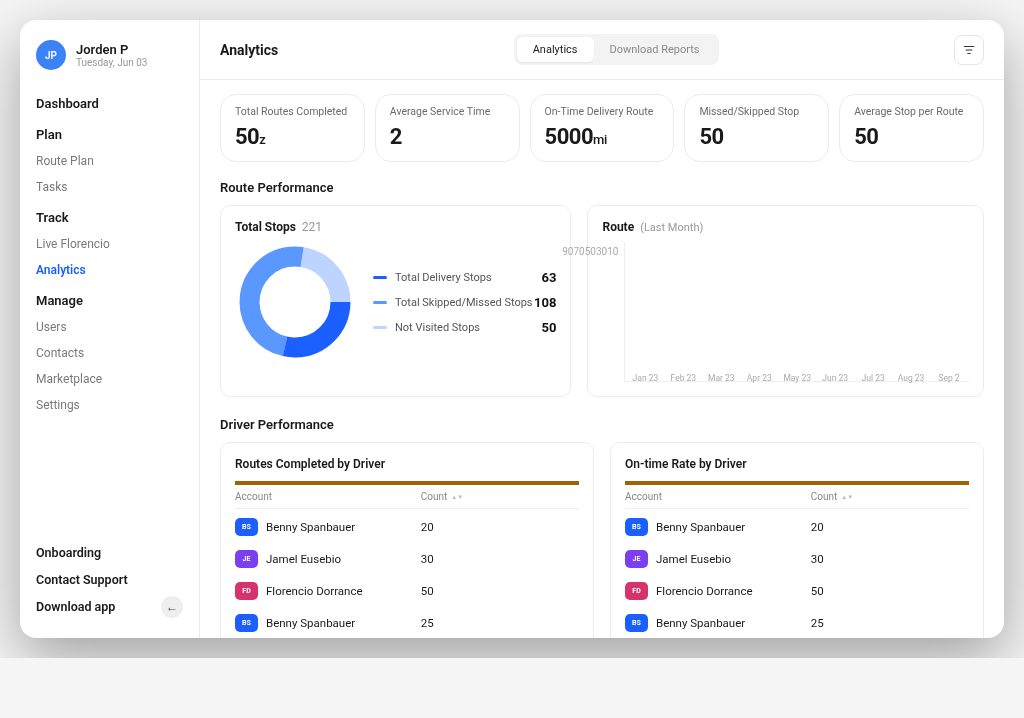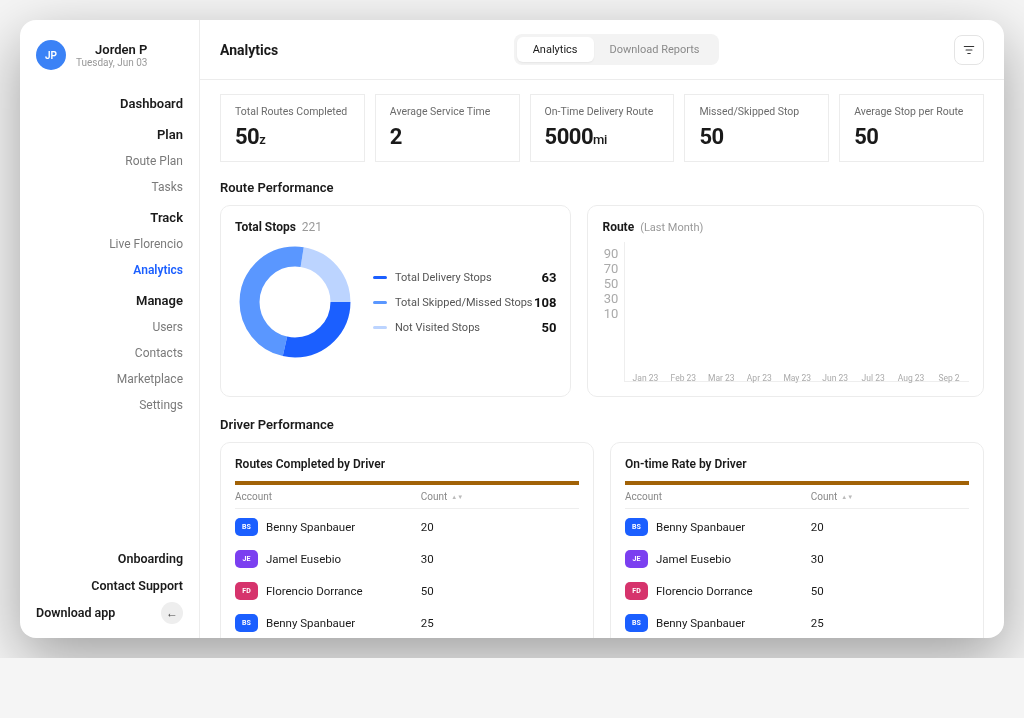--- a/index.html
+++ b/index.html
@@ -15,25 +15,24 @@
     background: #fff;
     border-radius: 16px;
     box-shadow: 0 20px 60px rgba(0,0,0,0.35);
     display: flex;
     overflow: hidden;
   }
   
   .sidebar {
     width: 180px;
     border-right: 1px solid #ececec;
-    padding: 20px 0 12px 0;
+    padding: 20px 0 18px 0;
     display: flex;
     flex-direction: column;
     flex-shrink: 0;
-    text-align: right;
   }
   .user-block { padding: 0 16px 16px; }
   .user-block .row { display: flex; align-items: center; gap: 10px; }
   .avatar {
     width: 30px; height: 30px; border-radius: 50%;
     background: #3b82f6; color: #fff; font-size: 10px; font-weight: 600;
     display: flex; align-items: center; justify-content: center;
   }
   .user-name { font-size: 13px; font-weight: 600; }
   .user-date { font-size: 10px; color: #999; }
@@ -69,21 +68,21 @@
   .tab-pill.active { background: #fff; color: #1a1a1a; box-shadow: 0 1px 2px rgba(0,0,0,0.06); }
   .filter-btn {
     width: 30px; height: 30px; border: 1px solid #e4e4e4; border-radius: 8px;
     display:flex; align-items:center; justify-content:center;
   }
 
   .content { padding: 14px 20px 20px; }
 
   .kpi-row { display: flex; gap: 10px; margin-bottom: 18px; }
   .kpi {
-    flex: 1; border: 1px solid #ececec; border-radius: 0;
+    flex: 1; border: 1px solid #ececec; border-radius: 16px;
     padding: 10px 14px 12px;
   }
   .kpi-label { font-size: 10.5px; color: #6b6b6b; margin-bottom: 6px; }
   .kpi-value { font-size: 22px; font-weight: 700; letter-spacing: -0.5px; }
   .kpi-unit { font-size: 13px; font-weight: 500; }
 
   .section-title { font-size: 13px; font-weight: 600; margin-bottom: 10px; }
 
   .perf-row { display: flex; gap: 16px; margin-bottom: 20px; }
   .card {
@@ -97,21 +96,21 @@
   .donut-wrap { display:flex; gap: 18px; align-items:center; }
   .legend { flex: 1; }
   .legend-row {
     display:flex; align-items:center; font-size: 11px; color: #555;
     padding: 5px 0;
   }
   .legend-dash { width: 14px; height: 3px; border-radius: 2px; margin-right: 8px; }
   .legend-val { margin-left: auto; font-weight:700; font-size:13px; color:#111;text-align:center; }
 
   .barplot { position: relative; height: 140px; display:flex; }
-  .y-axis { font-size: 13px; color:#aaa; display:flex; flex-direction:column; justify-content:flex-start; padding: 4px 6px 18px 0; text-align:right; width:22px; }
+  .y-axis { font-size: 10px; color:#aaa; display:flex; justify-content:flex-end; padding: 4px 6px 18px 0; text-align:right; width:22px; }
   .plot-area { flex:1; position:relative; border-left:1px solid #eee; border-bottom:1px solid #eee; margin-bottom: 0; }
   .bars { position:absolute; inset:0; display:flex; align-items:flex-end; padding: 0 4px; gap: 6px; }
   .bar-col { flex:1; display:flex; flex-direction:column; align-items:center; min-width:0; }
   .bar { width: 75%; background:#468bff; border-radius:3px 3px 0 0; max-width: 22px; }
   .bar-lbl { font-size: 8.5px; color:#aaa; margin-top:4px; white-space:nowrap; position:relative; top:2px; }
 
   .tables-row { display:flex; gap:16px; }
   .tbl-title { font-size: 12px; font-weight: 600; margin-bottom: 10px; }
   .tbl-head { display:flex; font-size:10px; color:#888; border-bottom:1px solid #eee; padding-bottom:6px; margin-bottom:2px; border-top:4px solid #a16207; padding-top:6px;}
   .col-acct { width: 54%; }

